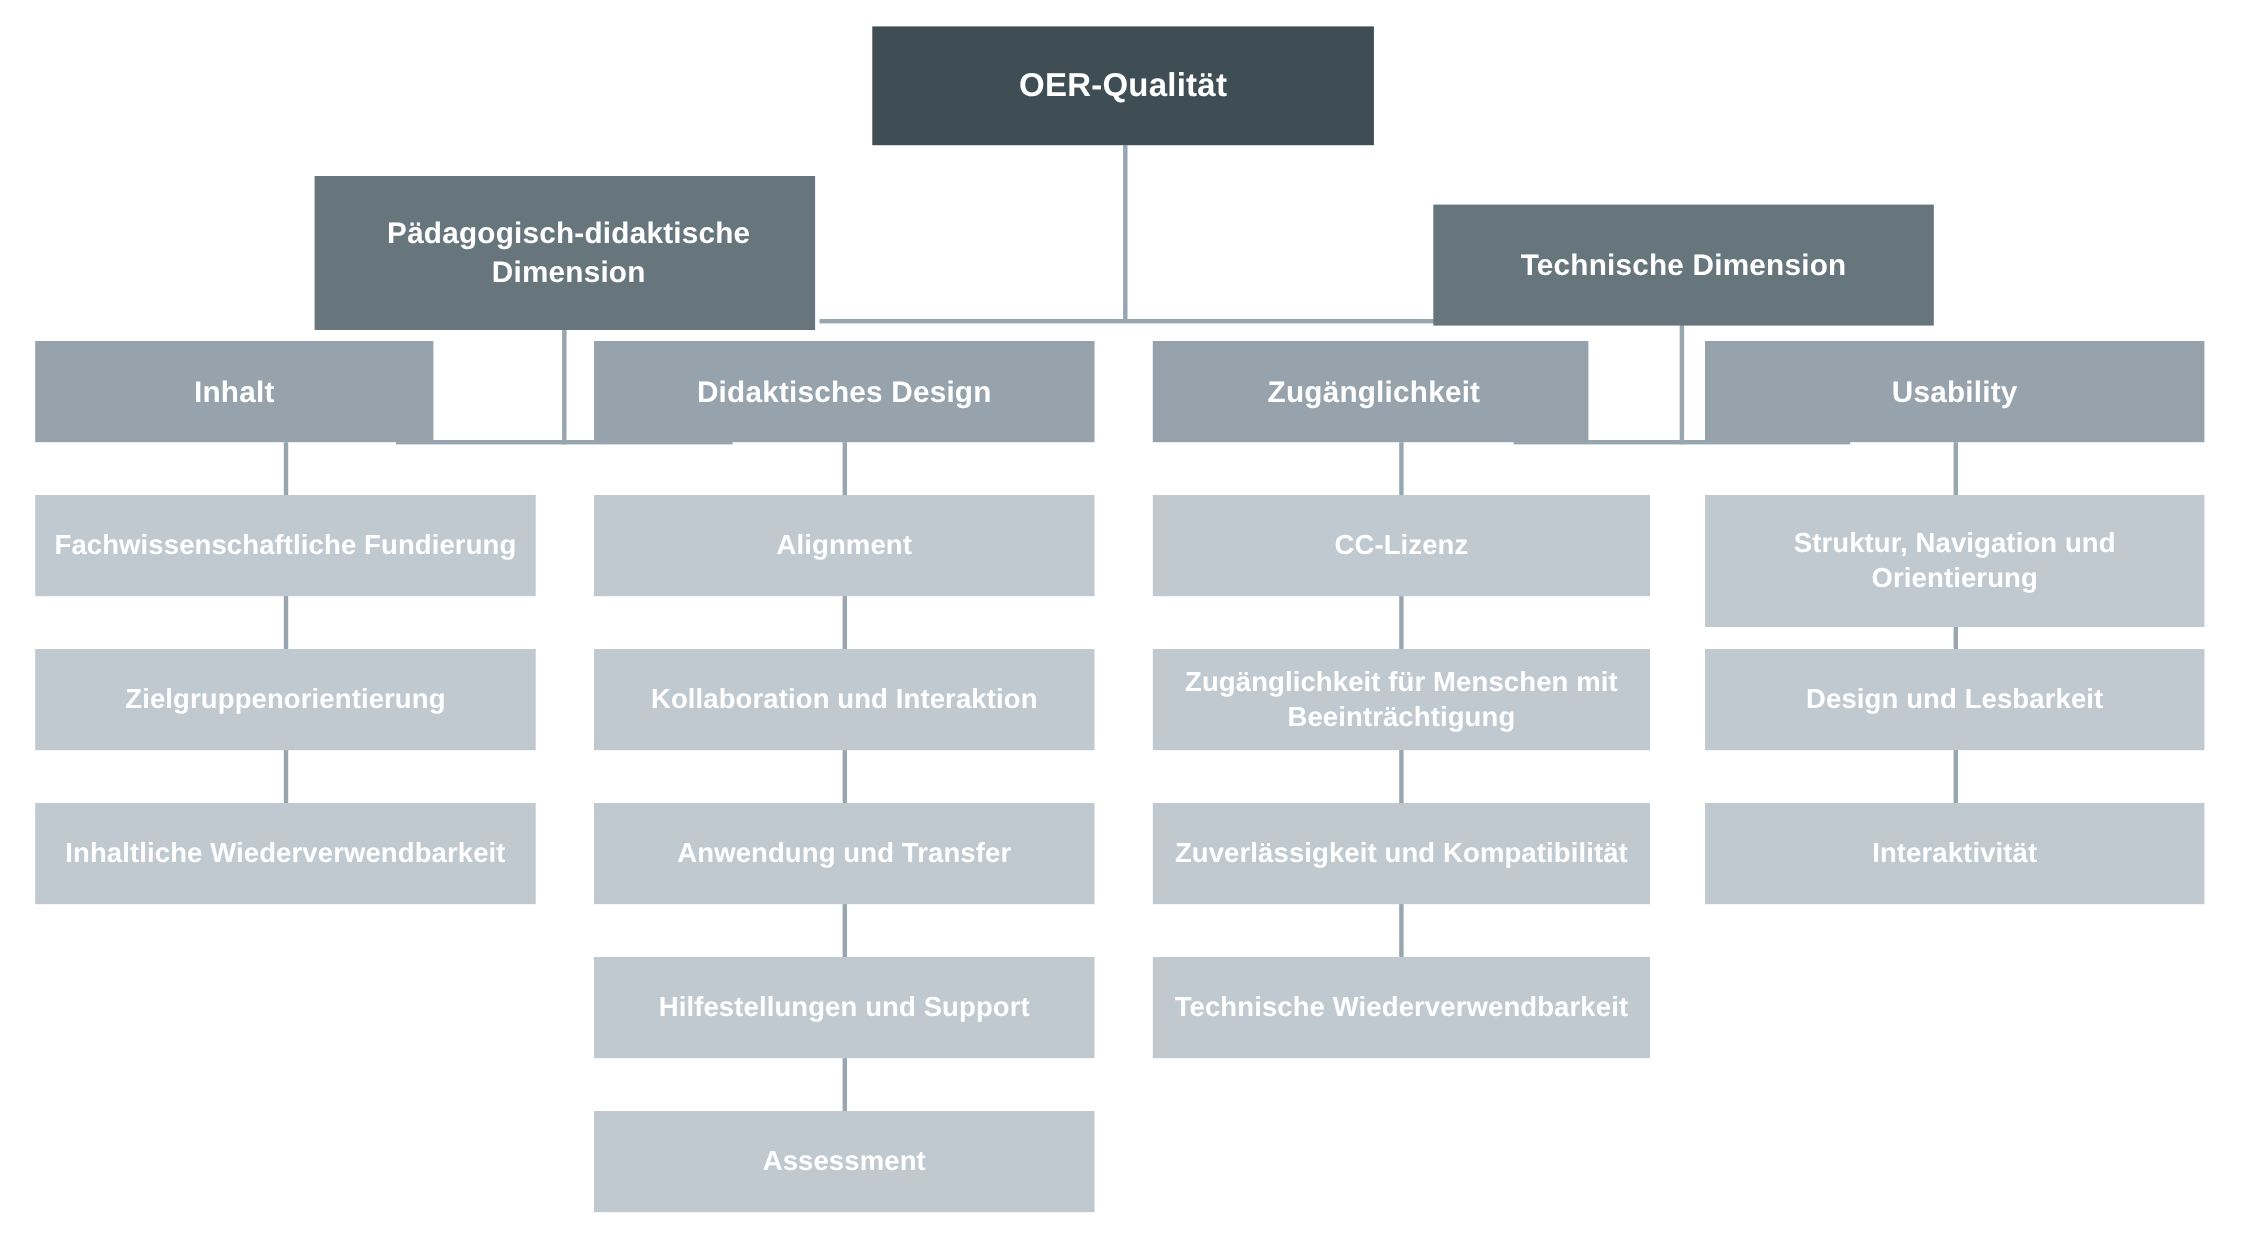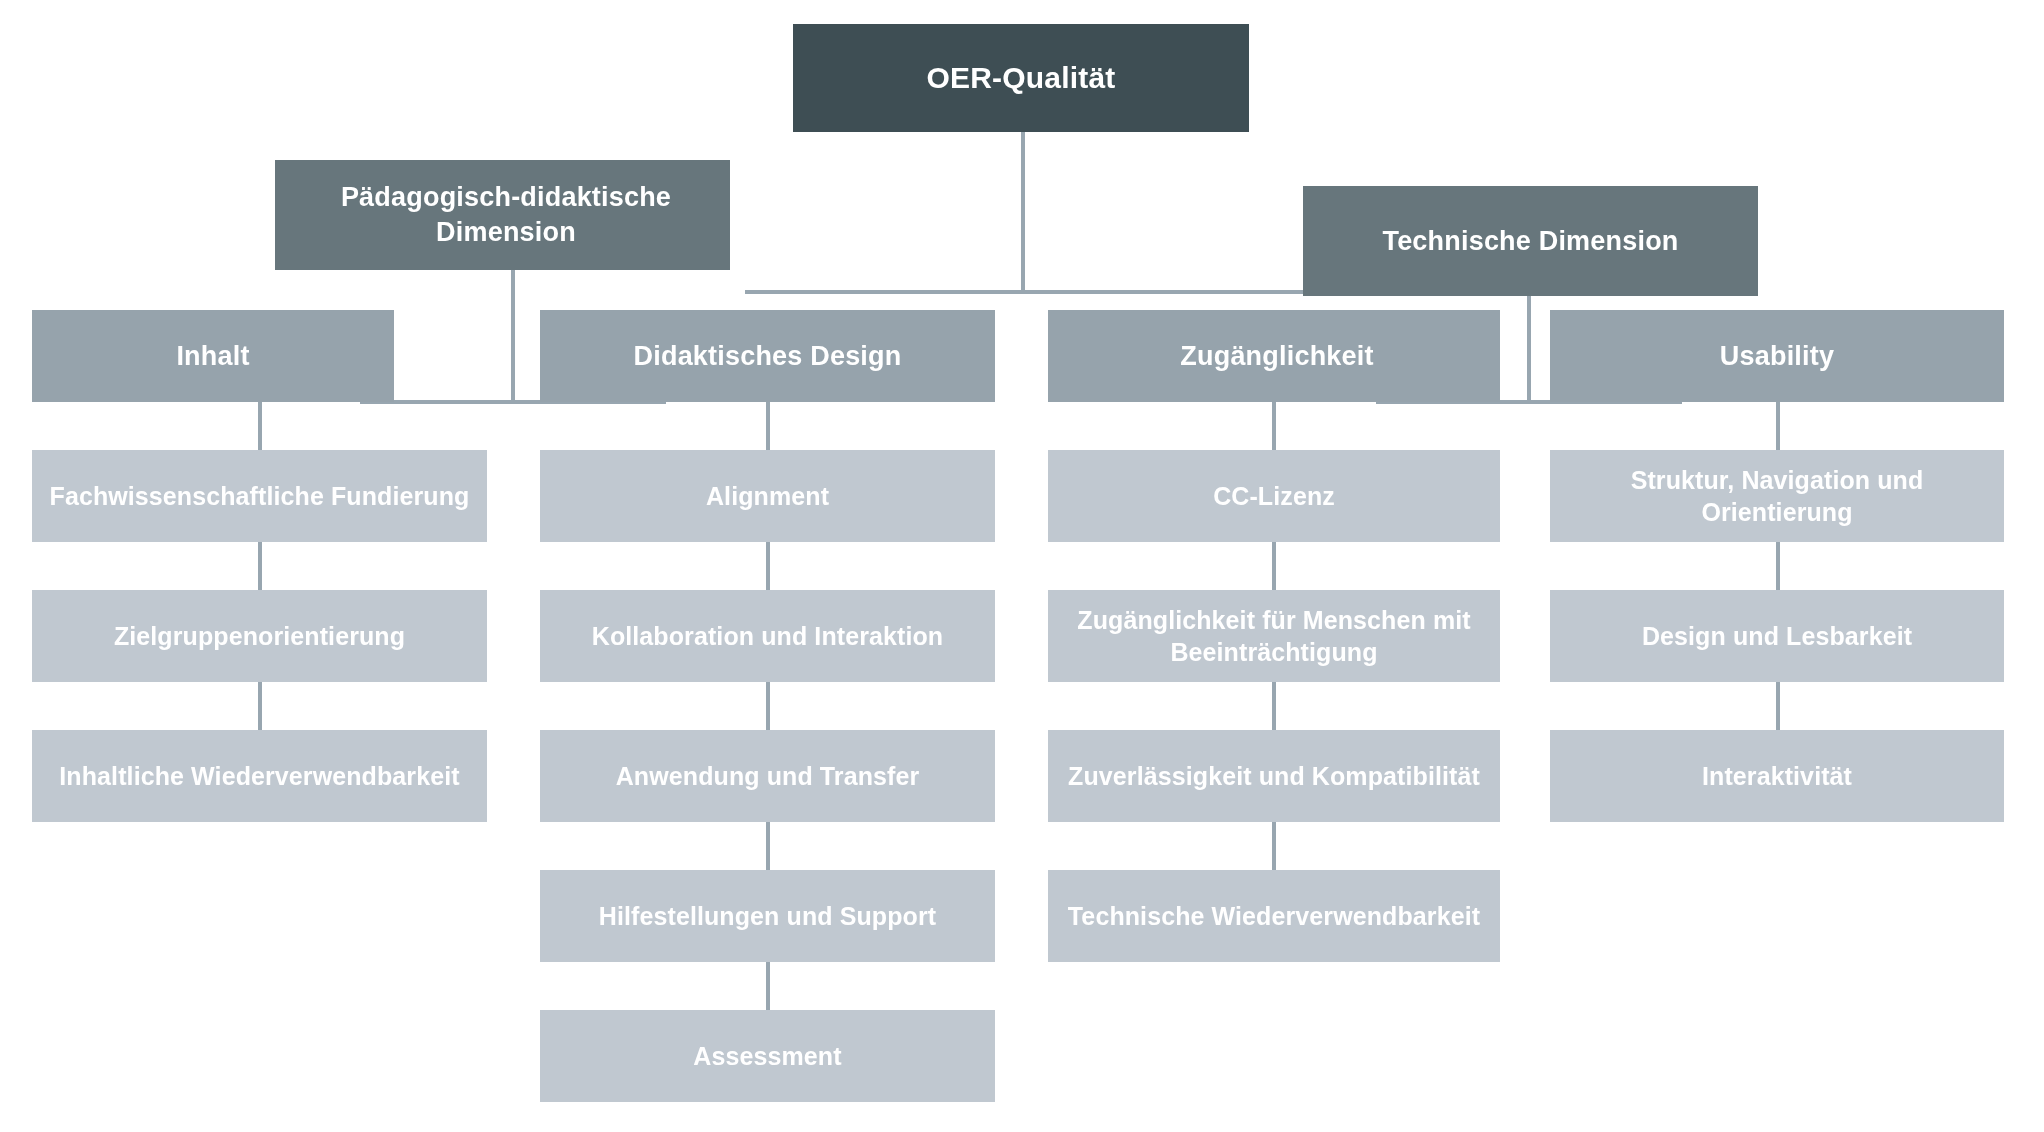--- a/index.html
+++ b/index.html
@@ -46,40 +46,40 @@
   <div class="conn v" style="left:258px;top:402px;height:380px;"></div>
 
   <div class="conn v" style="left:766px;top:402px;height:652px;"></div>
 
   <div class="conn v" style="left:1272px;top:402px;height:516px;"></div>
 
   <div class="conn v" style="left:1776px;top:402px;height:380px;"></div>
 
   <div class="node lvl1" style="left:793px;top:24px;width:456px;height:108px;">OER-Qualität</div>
 
-  <div class="node lvl2" style="left:275px;top:160px;width:455px;height:110px;padding-left:17px;">Pädagogisch-didaktische Dimension</div>
+  <div class="node lvl2" style="left:286px;top:160px;width:455px;height:140px;padding-left:17px;">Pädagogisch-didaktische Dimension</div>
   <div class="node lvl2" style="left:1303px;top:160px;width:455px;height:110px;margin-top:26px;">Technische Dimension</div>
 
   <div class="node lvl3" style="left:32px;top:310px;width:362px;height:92px;">Inhalt</div>
   <div class="node lvl3" style="left:540px;top:310px;width:455px;height:92px;">Didaktisches Design</div>
-  <div class="node lvl3" style="left:1048px;top:310px;width:452px;height:92px;padding-left:16px;">Zugänglichkeit</div>
+  <div class="node lvl3" style="left:1048px;top:310px;width:396px;height:92px;padding-left:16px;">Zugänglichkeit</div>
   <div class="node lvl3" style="left:1550px;top:310px;width:454px;height:92px;">Usability</div>
 
   <div class="node leaf" style="left:32px;top:450px;width:455px;height:92px;">Fachwissenschaftliche Fundierung</div>
   <div class="node leaf" style="left:32px;top:590px;width:455px;height:92px;">Zielgruppenorientierung</div>
   <div class="node leaf" style="left:32px;top:730px;width:455px;height:92px;">Inhaltliche Wiederverwendbarkeit</div>
 
   <div class="node leaf" style="left:540px;top:450px;width:455px;height:92px;">Alignment</div>
   <div class="node leaf" style="left:540px;top:590px;width:455px;height:92px;">Kollaboration und Interaktion</div>
   <div class="node leaf" style="left:540px;top:730px;width:455px;height:92px;">Anwendung und Transfer</div>
   <div class="node leaf" style="left:540px;top:870px;width:455px;height:92px;">Hilfestellungen und Support</div>
   <div class="node leaf" style="left:540px;top:1010px;width:455px;height:92px;">Assessment</div>
 
   <div class="node leaf" style="left:1048px;top:450px;width:452px;height:92px;">CC-Lizenz</div>
   <div class="node leaf" style="left:1048px;top:590px;width:452px;height:92px;">Zugänglichkeit für Menschen mit Beeinträchtigung</div>
   <div class="node leaf" style="left:1048px;top:730px;width:452px;height:92px;">Zuverlässigkeit und Kompatibilität</div>
   <div class="node leaf" style="left:1048px;top:870px;width:452px;height:92px;">Technische Wiederverwendbarkeit</div>
 
-  <div class="node leaf" style="left:1550px;top:450px;width:454px;height:92px;">Struktur, Navigation und Orientierung</div>
+  <div class="node leaf" style="left:1550px;top:450px;width:454px;height:120px;">Struktur, Navigation und Orientierung</div>
   <div class="node leaf" style="left:1550px;top:590px;width:454px;height:92px;">Design und Lesbarkeit</div>
   <div class="node leaf" style="left:1550px;top:730px;width:454px;height:92px;">Interaktivität</div>
 
 </div>
 
 </body></html>

